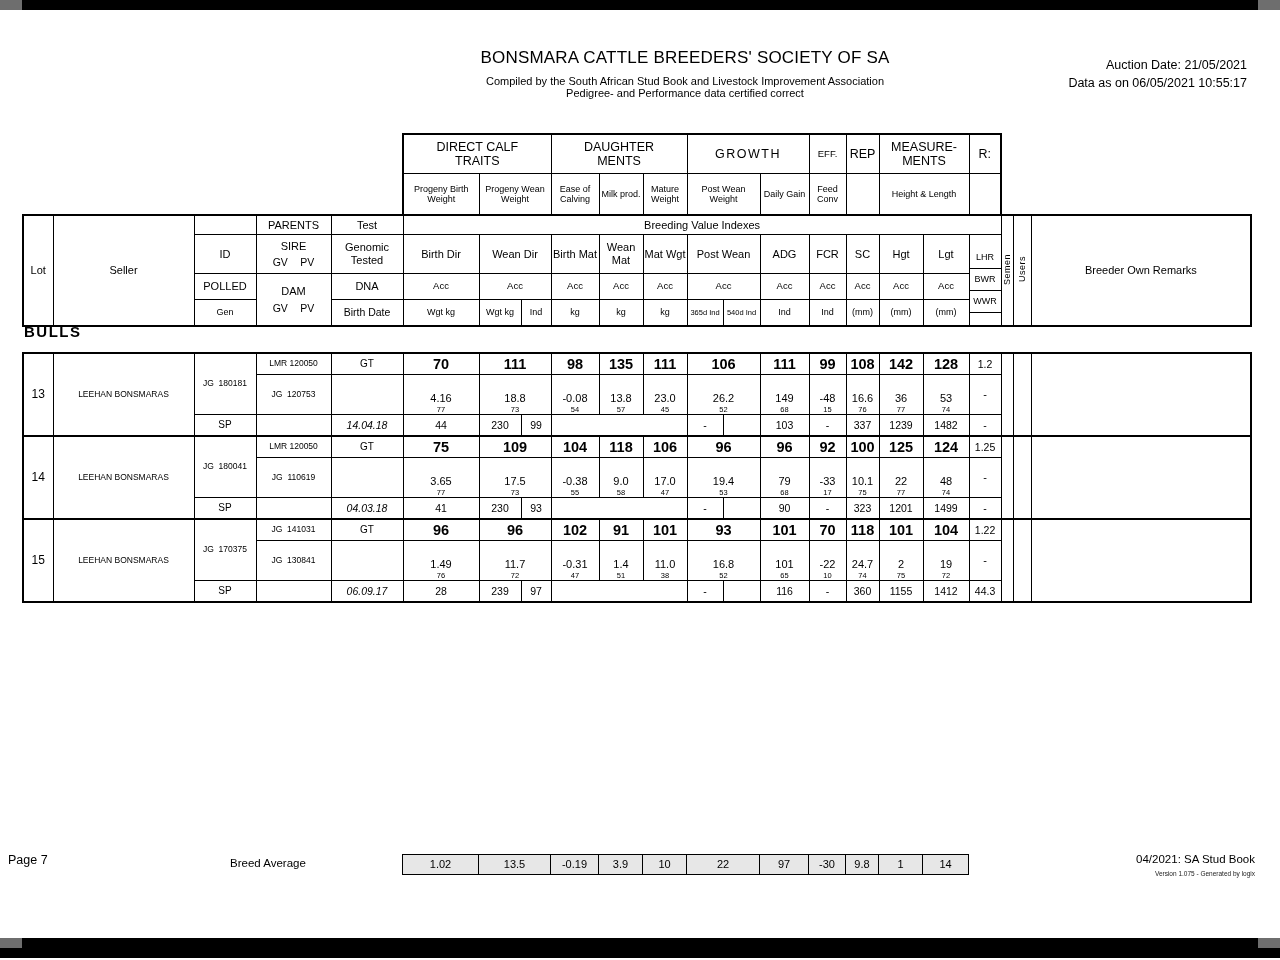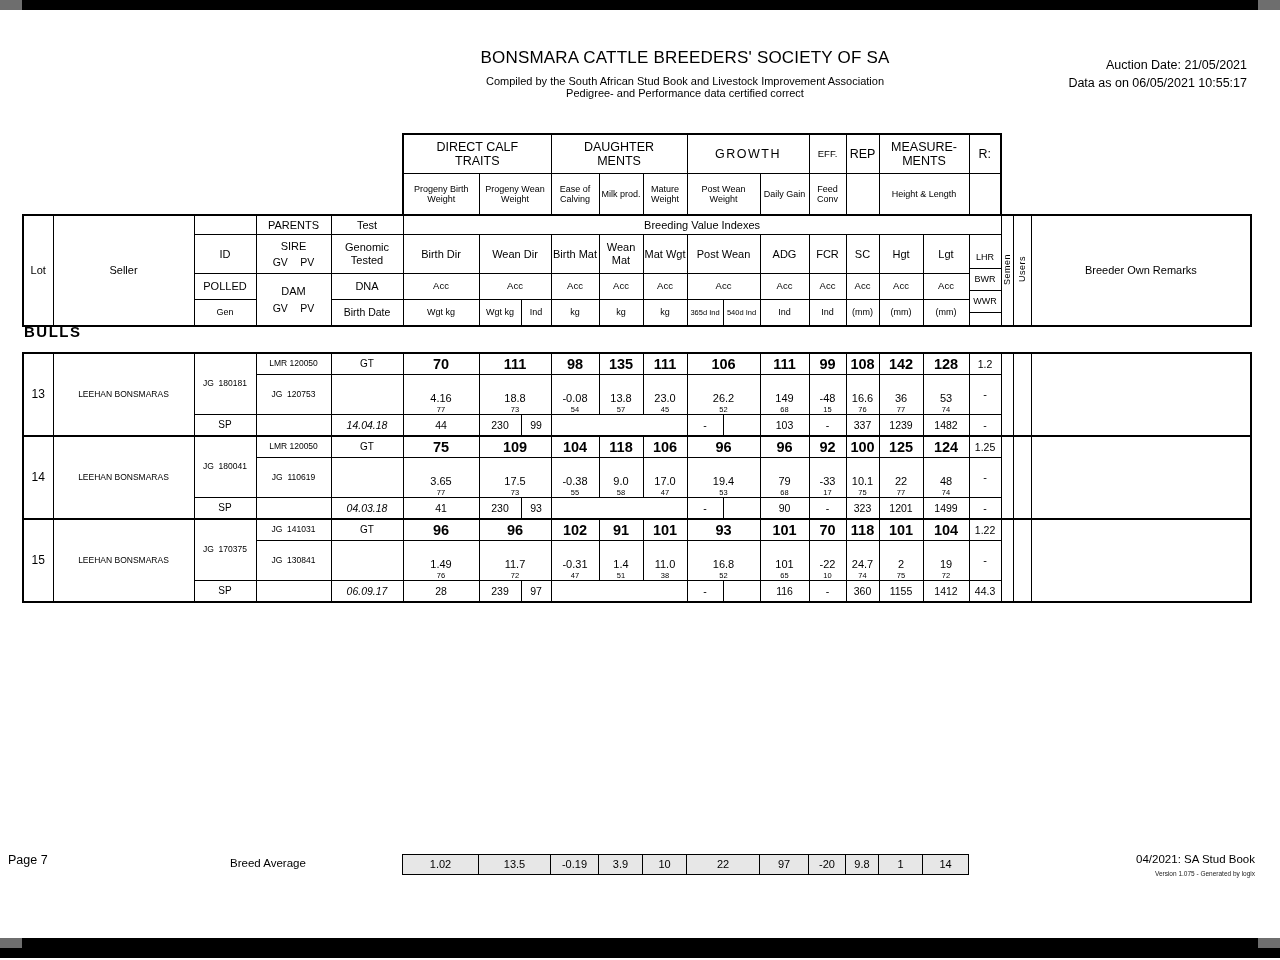--- a/index.html
+++ b/index.html
@@ -593,21 +593,21 @@
       </colgroup>
     <tbody>
         <tr>
       <td>1.02</td>
       <td>13.5</td>
       <td>-0.19</td>
       <td>3.9</td>
       <td>10</td>
       <td>22</td>
       <td>97</td>
-      <td>-20</td>
+      <td>-30</td>
       <td>9.8</td>
       <td>1</td>
       <td>14</td>
     </tr>
   </tbody>
     </table>
 
   <div class="studbook">04/2021: SA Stud Book</div>
   <div class="version">Version 1.075 - Generated by logix</div>
 

